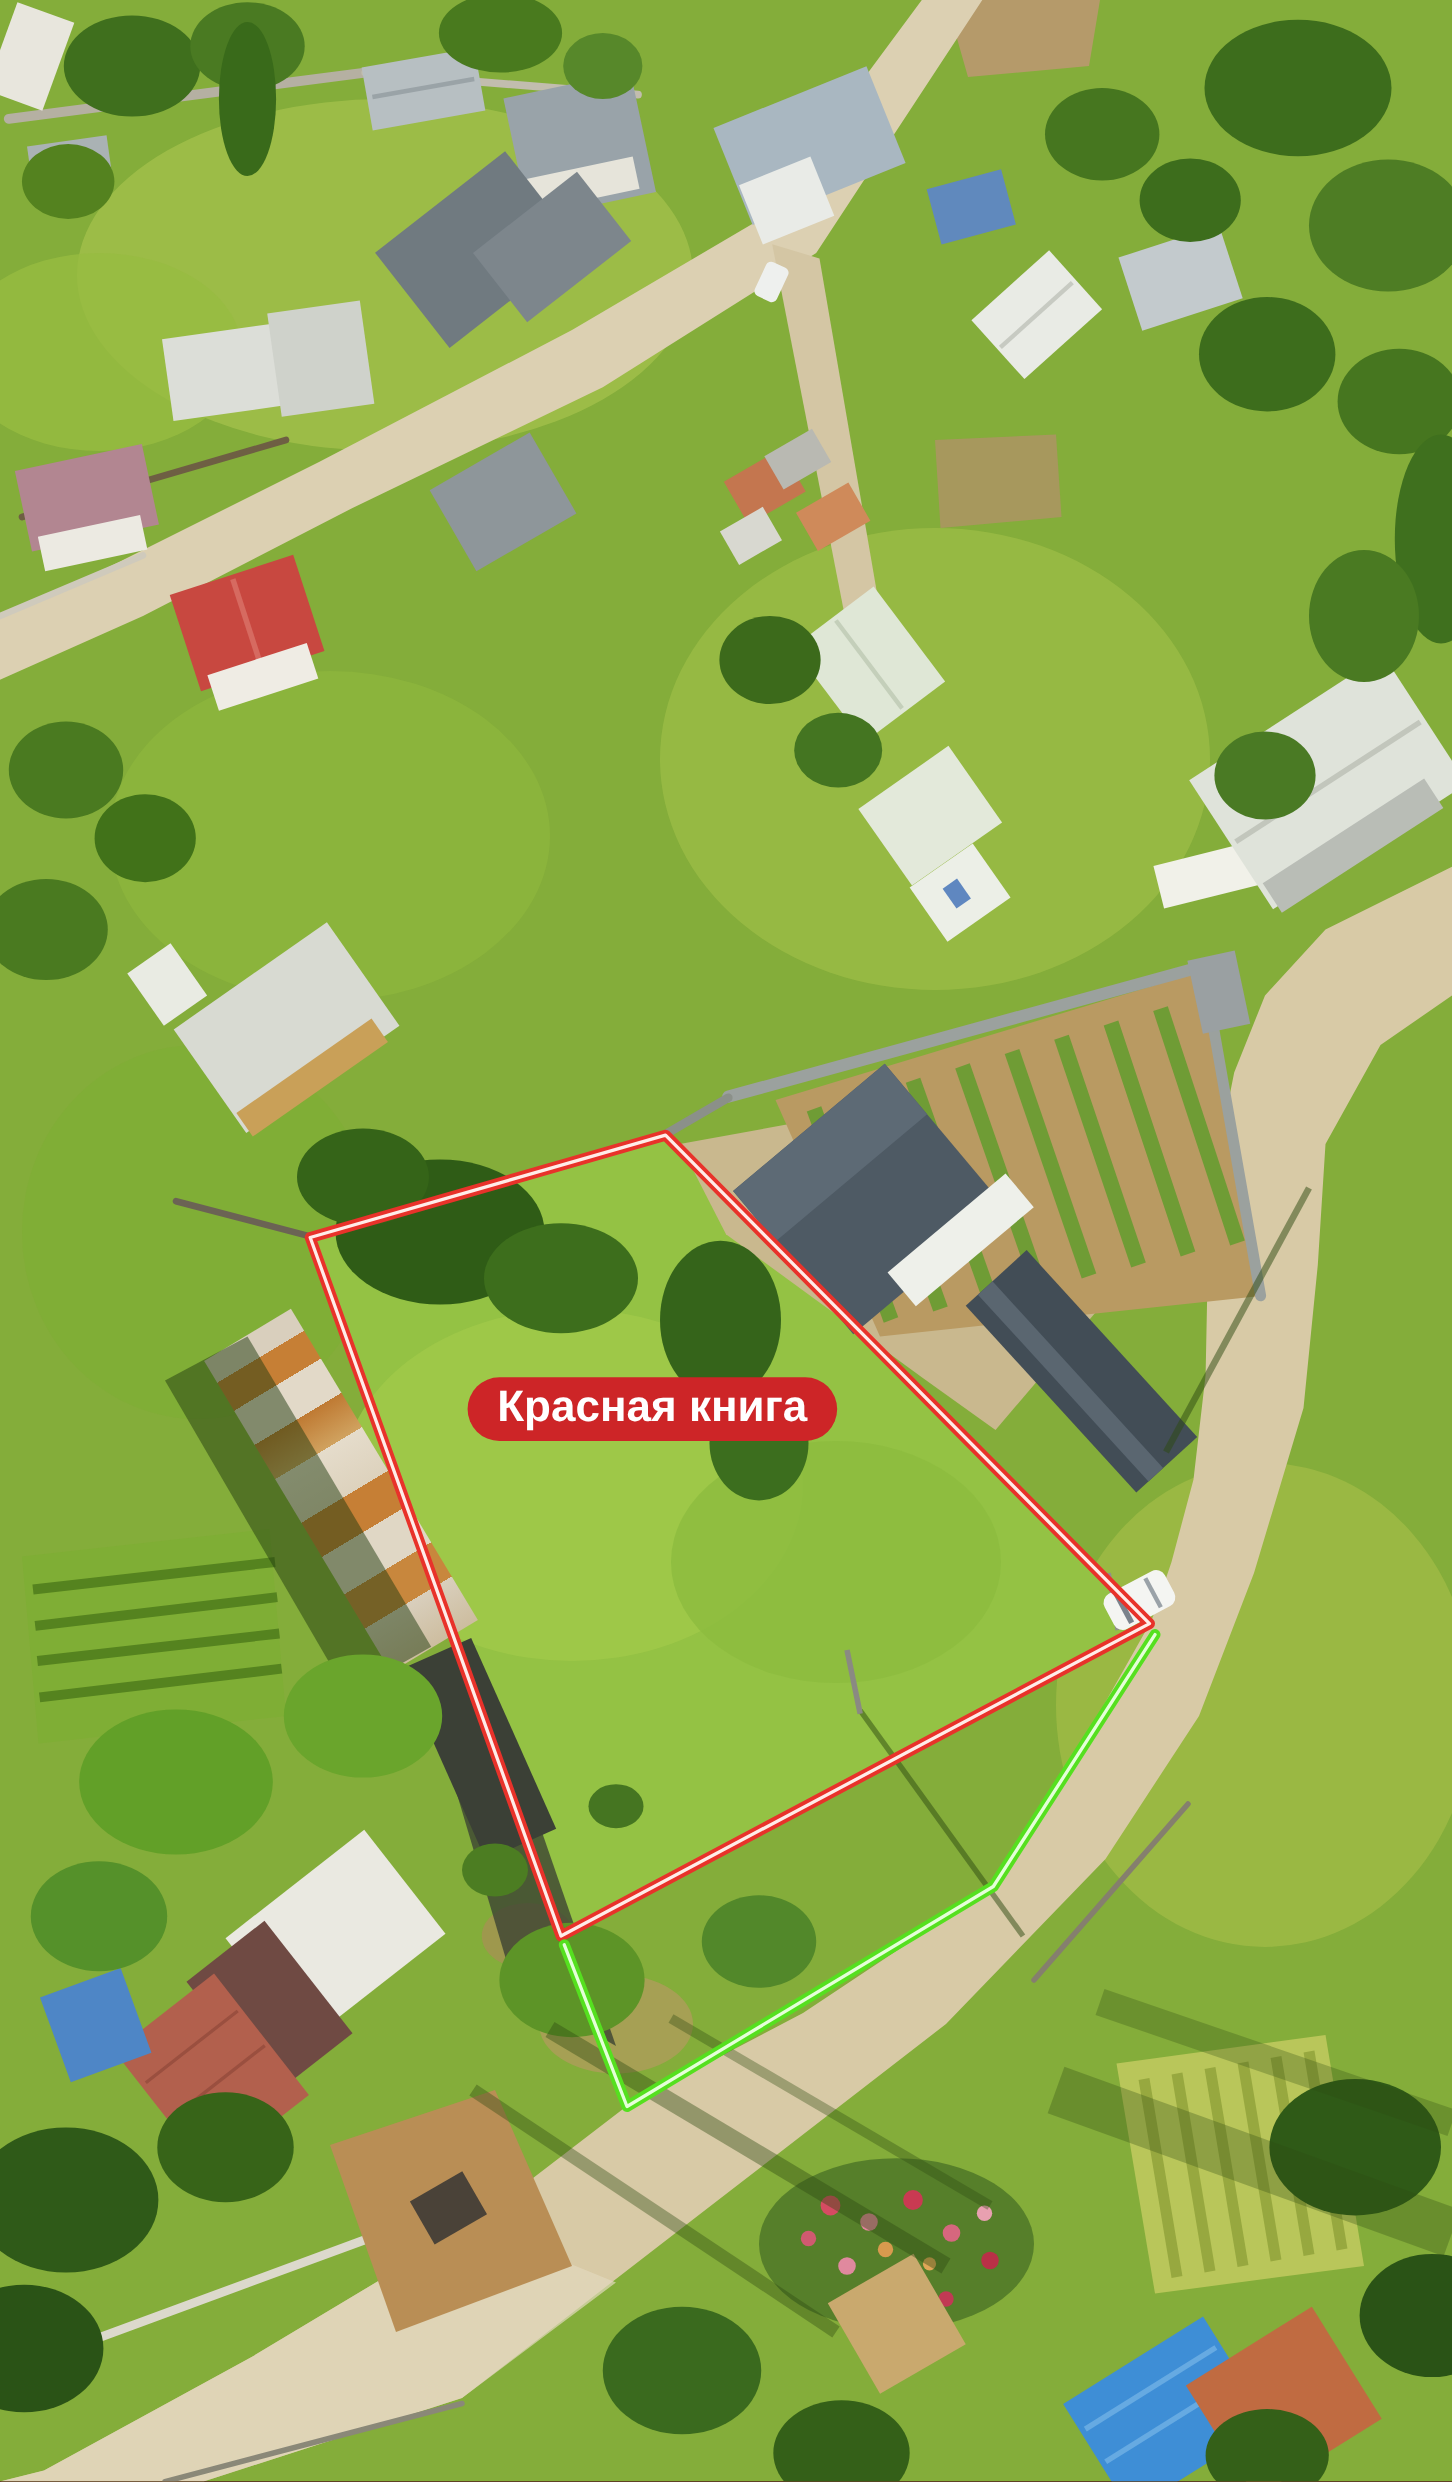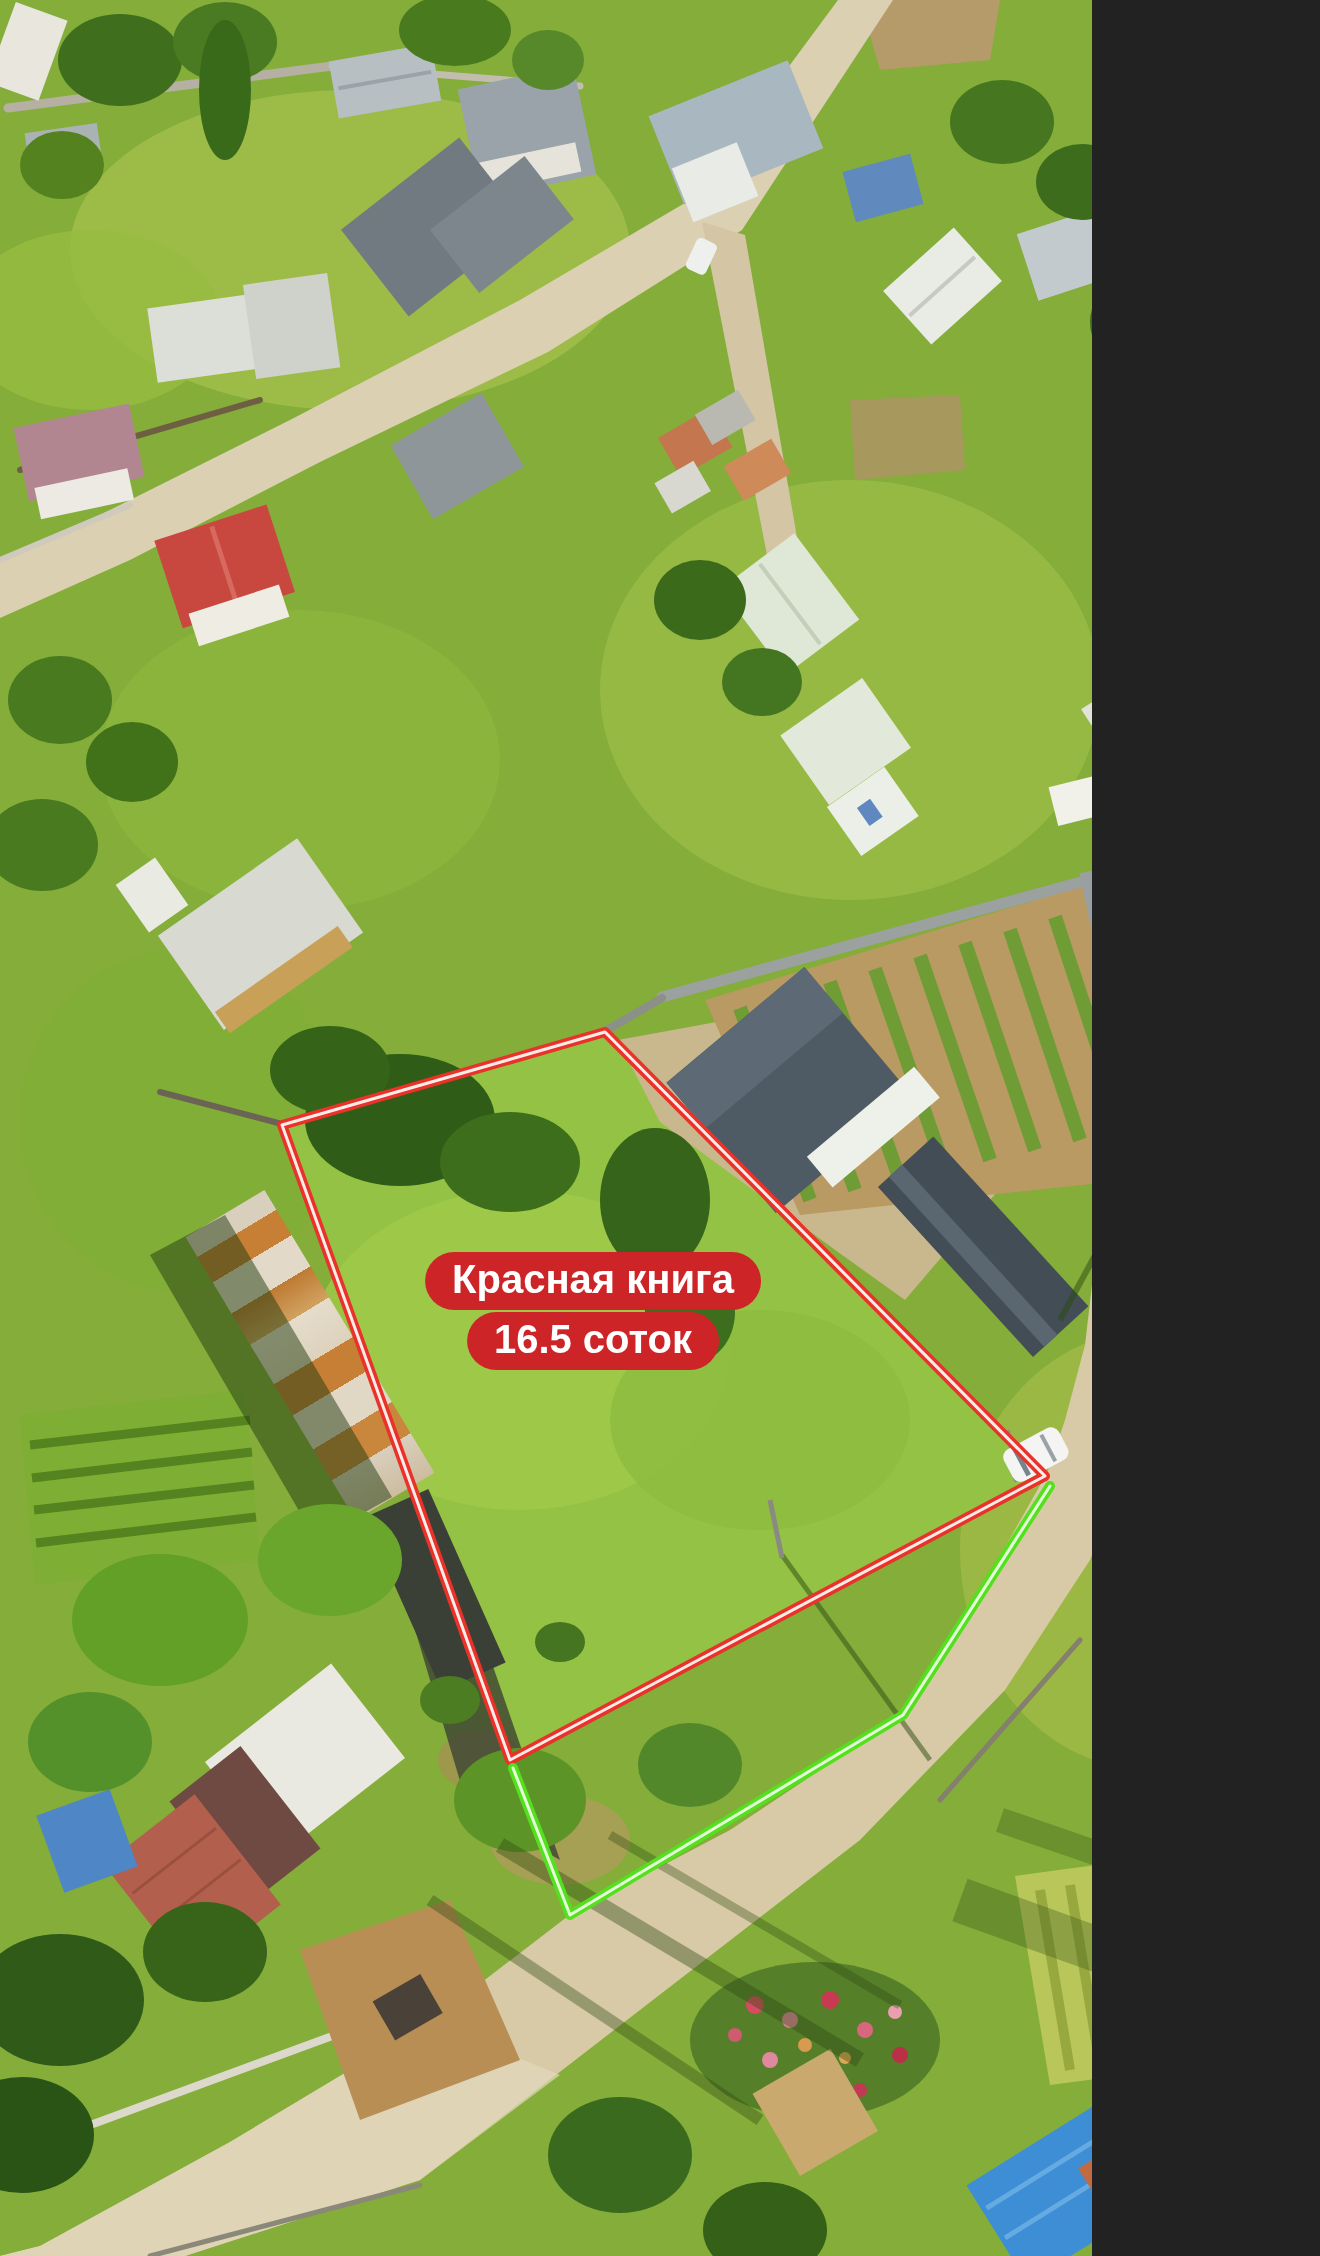--- a/index.html
+++ b/index.html
@@ -1,16 +1,16 @@
 <!DOCTYPE html>
 <html><head>
 <meta charset="utf-8">
 <style>
   html,body{margin:0;padding:0;background:#222;}
-  .stage{position:relative;width:1092px;height:2256px;overflow:hidden;background:#b91c1c;
+  .stage{position:relative;width:1320px;height:2256px;overflow:hidden;background:#b91c1c;
          font-family:"Liberation Sans",sans-serif;}
   .stage svg{position:absolute;left:0;top:0;}
   .badge{position:absolute;top:1252px;left:593px;transform:translateX(-50%);
          display:flex;flex-direction:column;align-items:center;gap:2px;z-index:5;}
   .badge-line{background:#cd2527;color:#ffffff;font-weight:bold;font-size:40px;line-height:1.1;
          padding:5px 27px 9px;border-radius:34px;white-space:nowrap;
          font-family:"Liberation Sans",sans-serif;}
 </style>
 </head>
 <body>
@@ -341,15 +341,14 @@
   <g fill="none" stroke-linejoin="round" stroke-linecap="round">
     <polygon stroke="#e8322a" stroke-width="10" points="282,1125 605,1032 1045,1476 510,1760"></polygon>
     <polygon stroke="#ffece9" stroke-width="3" points="282,1125 605,1032 1045,1476 510,1760"></polygon>
     <polyline stroke="#55e01f" stroke-width="10" points="513,1768 570,1915 903,1715 1050,1486"></polyline>
     <polyline stroke="#e4ffd8" stroke-width="3" points="513,1768 570,1915 903,1715 1050,1486"></polyline>
   </g>
 </svg>
 
 <div class="badge">
   <div class="badge-line">Красная книга</div>
-  <div class="badge-line">16.5 соток</div>
 </div>
 </div>
 
 </body></html>

